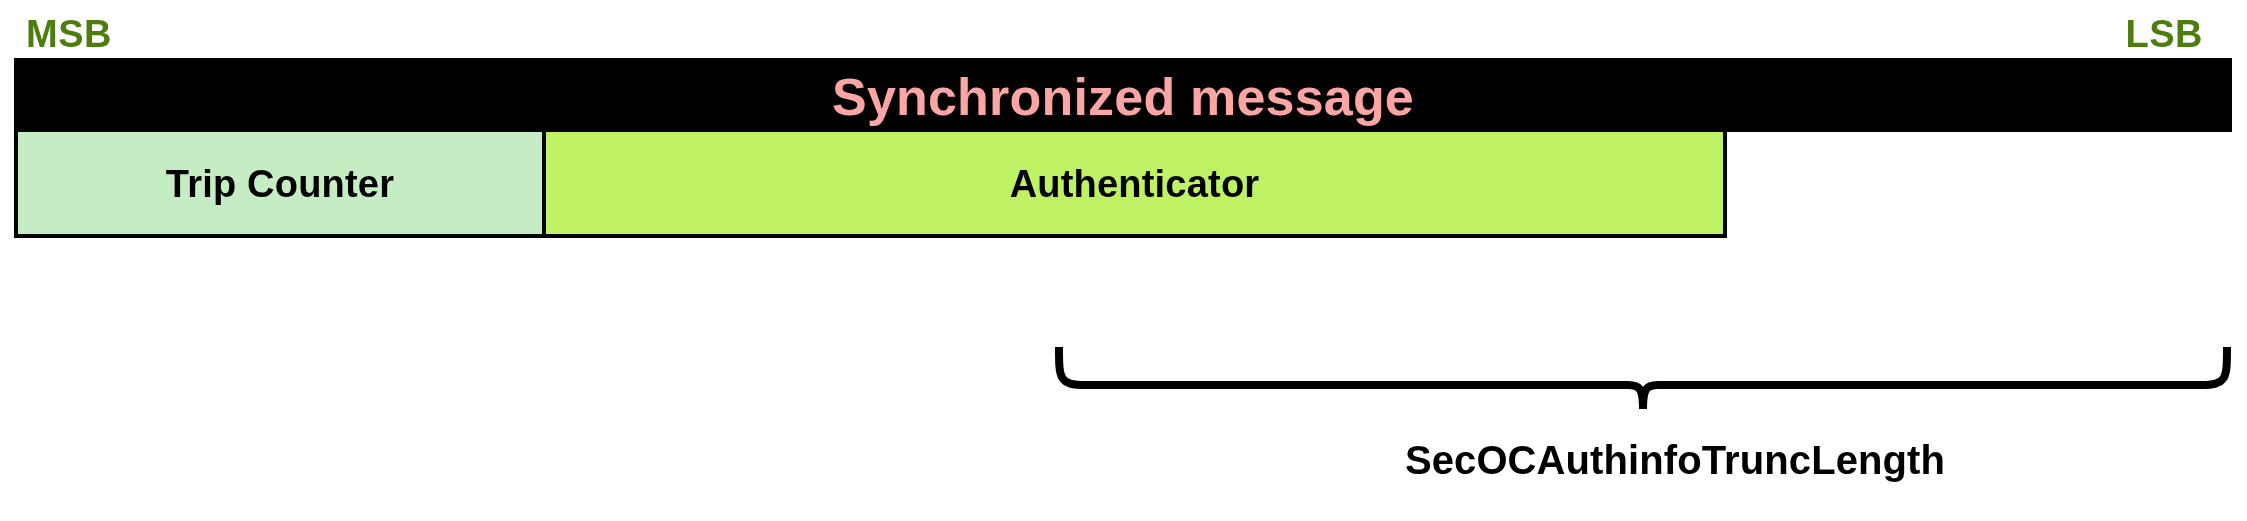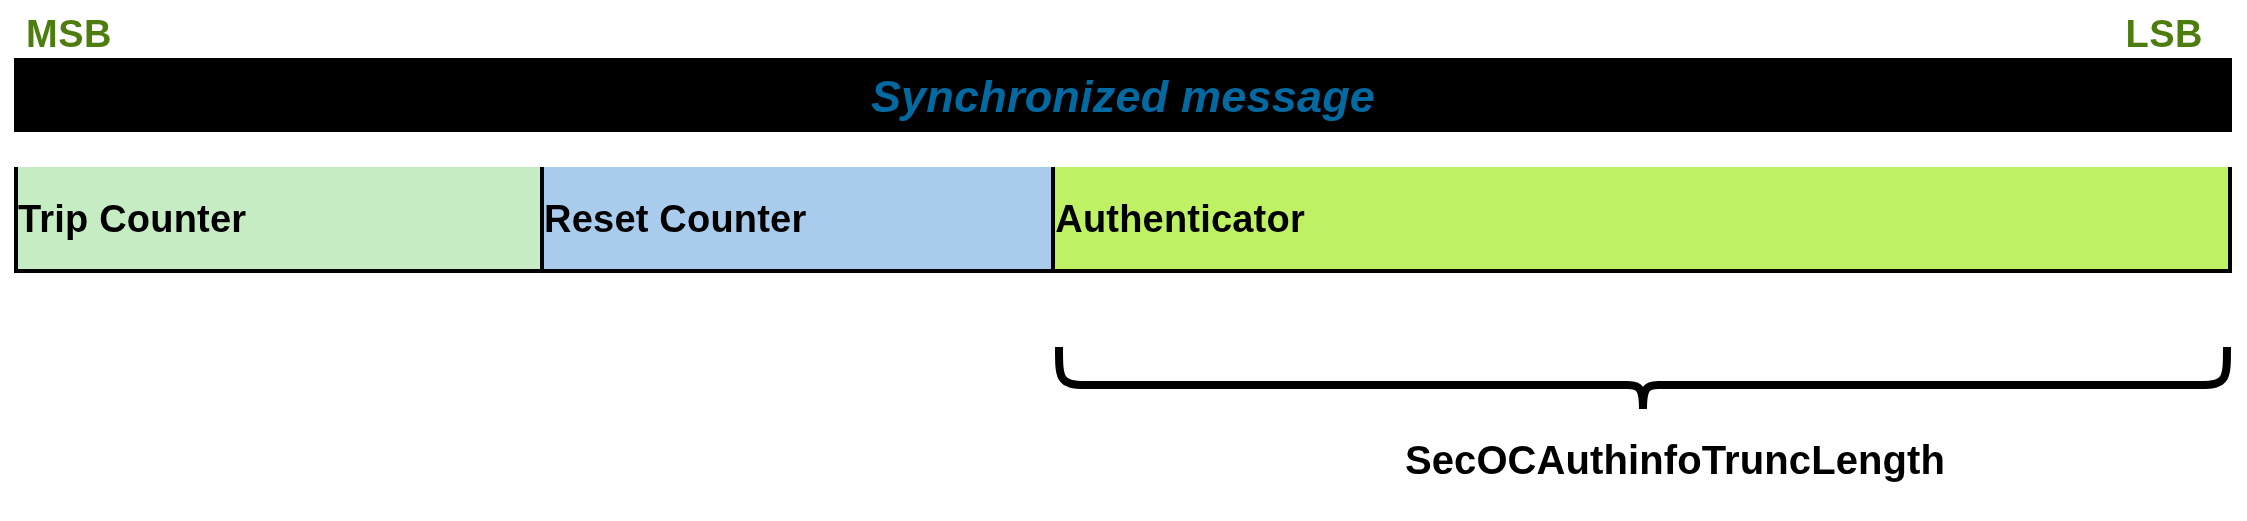--- a/index.html
+++ b/index.html
@@ -39,48 +39,47 @@
     width: 2218px;
     height: 74px;
     background: #000000;
     color: #ffffff;
     display: flex;
     align-items: center;
     justify-content: center;
     box-sizing: border-box;
   }
   .sync-bar-text {
-    font-size: 45px;
+    font-size: 52px;
     font-weight: bold;
-    color: #0369a1;
+    color: #fca5a5;
     letter-spacing: 0.2px;
     transform: translateY(2px);
-    font-style: italic;
   }
 
   
   .field-row {
     position: absolute;
     left: 14px;
     top: 132px;
     width: 2218px;
     height: 106px;
     display: flex;
     box-sizing: border-box;
   }
   .field {
     position: relative;
     display: flex;
     align-items: center;
+    justify-content: center;
     box-sizing: border-box;
     border: 4px solid #000000;
     border-top: none;
     margin-left: -4px;
     height: 100%;
-    margin-top: 35px;
   }
   .field:first-child { margin-left: 0; }
   .field-label {
     font-size: 38px;
     font-weight: bold;
     color: #000000;
     letter-spacing: 0.2px;
     transform: translateY(1px);
     white-space: nowrap;
   }
@@ -122,23 +121,20 @@
   <div class="endian-label" id="lsb-label">LSB</div>
 
   <div class="sync-bar" style="background: rgb(0, 0, 0); color: rgb(255, 255, 255);">
     <span class="sync-bar-text">Synchronized message</span>
   </div>
 
   <div class="field-row">
     <div class="field field-trip" style="background: rgb(198, 236, 196);">
       <span class="field-label">Trip Counter</span>
     </div>
-    <div class="field field-reset" style="background: rgb(169, 204, 237);">
-      <span class="field-label">Reset Counter</span>
-    </div>
     <div class="field field-auth" style="background: #bef264;">
       <span class="field-label">Authenticator</span>
     </div>
   </div>
 
   <div class="brace-wrap">
     <svg viewBox="0 0 1182 66" preserveAspectRatio="none">
       <path d="M 7,2
                C 7,34 7,40 34,40
                L 576,40

